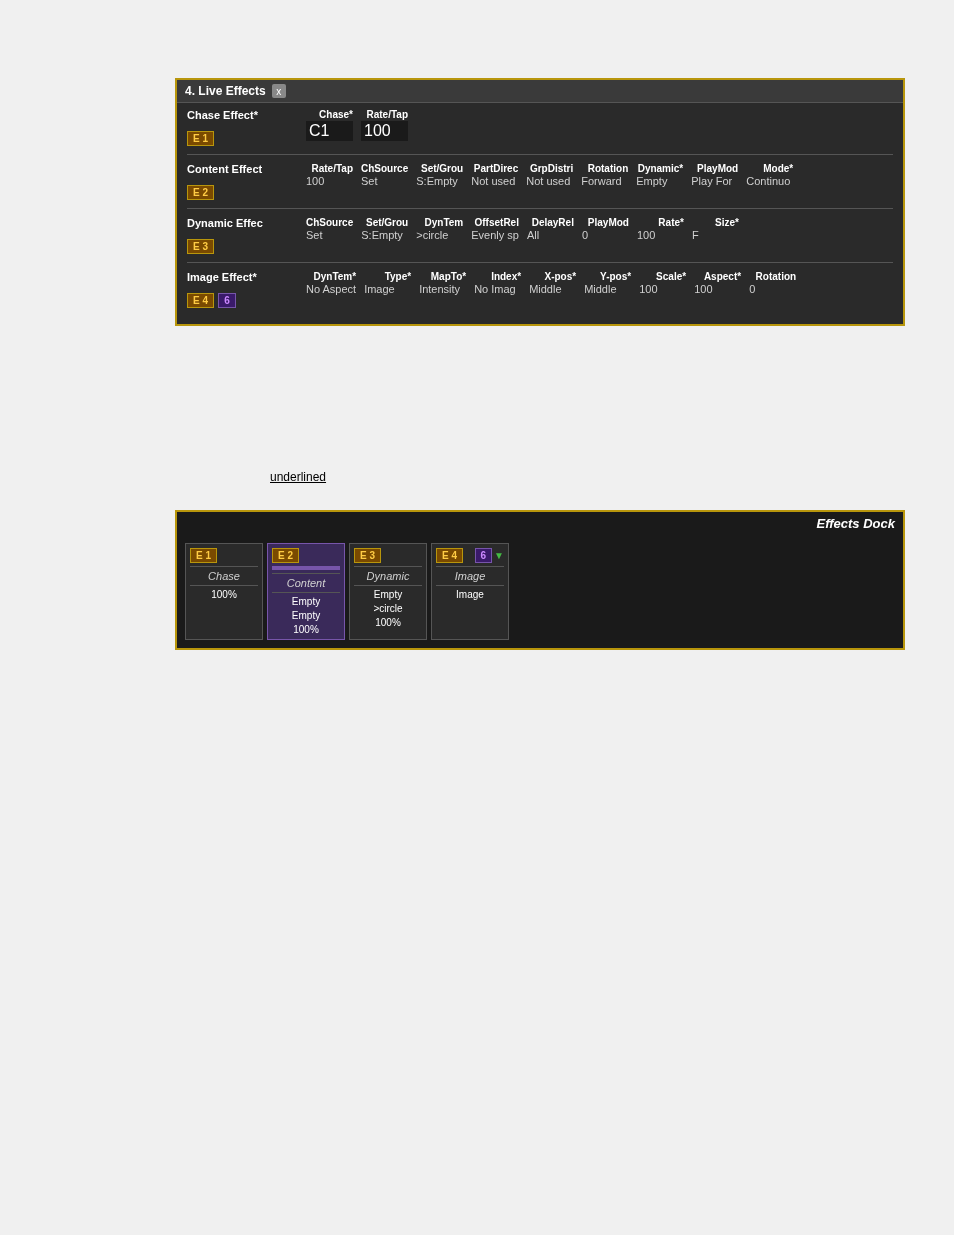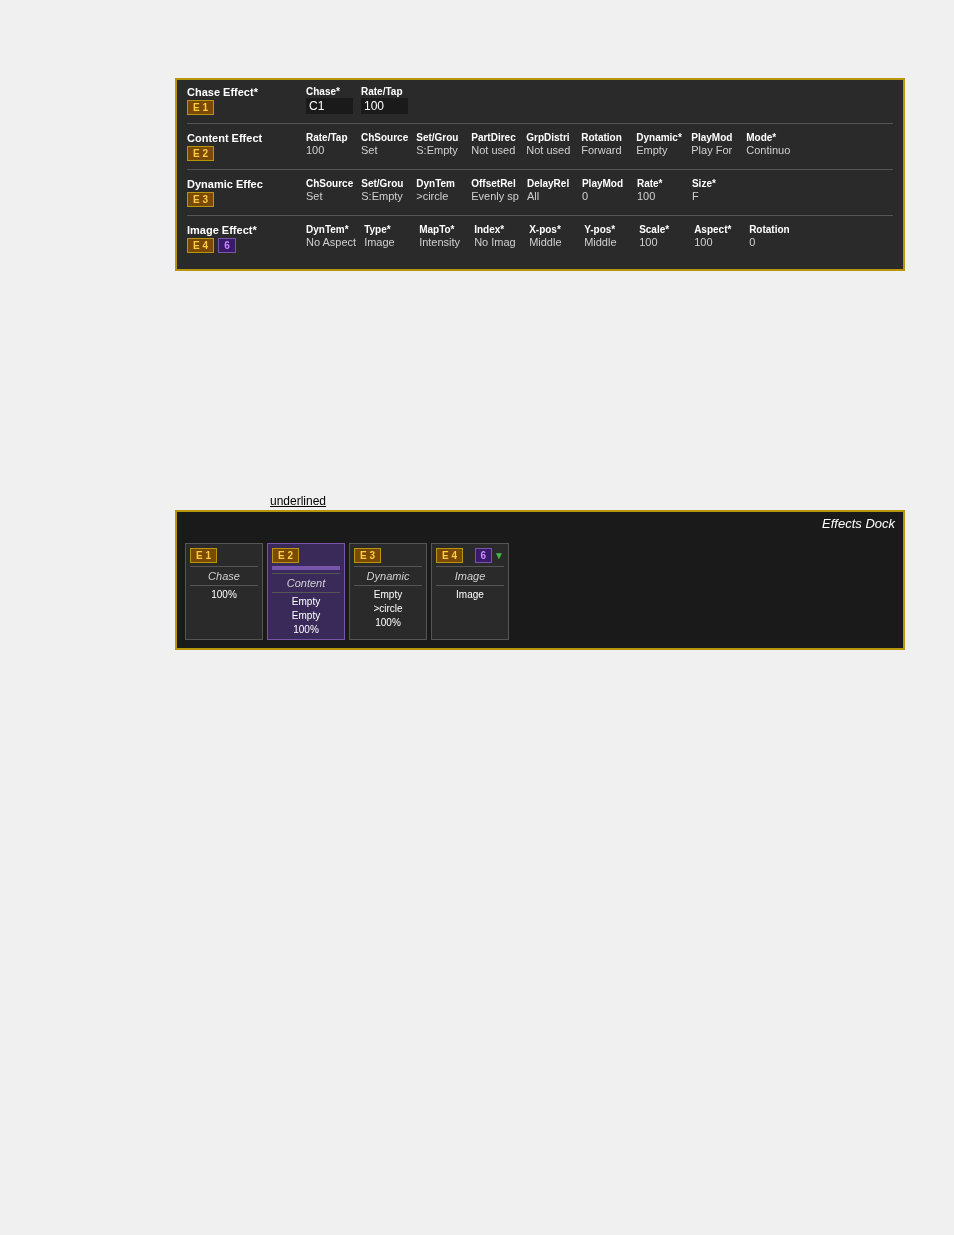--- a/index.html
+++ b/index.html
@@ -86,21 +86,21 @@
       display: flex;
       align-items: flex-start;
       gap: 0;
     }
 
     .effect-label-col {
       width: 115px;
       flex-shrink: 0;
       display: flex;
       flex-direction: column;
-      gap: 2px;
+      gap: 10px;
     }
 
     .effect-label {
       color: #ffffff;
       font-weight: bold;
       font-size: 11px;
     }
 
     .effect-badge-row {
       display: flex;
@@ -141,45 +141,46 @@
       gap: 1px;
       min-width: 55px;
       padding: 0 4px;
     }
 
     .col-header {
       color: #ffffff;
       font-size: 10px;
       font-weight: bold;
       white-space: nowrap;
+      text-align: right;
     }
 
     .col-value {
       color: #d0d0d0;
       font-size: 11px;
       white-space: nowrap;
     }
 
     .col-value-dark {
       color: #ffffff;
       background: #1a1a1a;
       padding: 1px 3px;
-      font-size: 12px;
+      font-size: 16px;
     }
 
     .separator {
       border: none;
       border-top: 1px solid #555;
       margin: 4px 0;
     }
 
     
     .underline-text {
       position: absolute;
-      top: 494px;
+      top: 470px;
       left: 270px;
       font-size: 12px;
       color: #000;
       text-decoration: underline;
       cursor: pointer;
     }
 
     
     .dock-panel {
       position: absolute;
@@ -194,21 +195,21 @@
       background: #1a1a1a;
       display: flex;
       justify-content: flex-end;
       align-items: center;
       padding: 4px 8px;
     }
 
     .dock-title {
       color: #ffffff;
       font-size: 13px;
-      font-weight: normal;
+      font-weight: bold;
       font-style: italic;
     }
 
     .dock-content {
       display: flex;
       padding: 8px;
       gap: 4px;
     }
 
     .dock-card {
@@ -280,20 +281,24 @@
     .dock-arrow {
       color: #44bb44;
       font-size: 10px;
     }
   </style>
 </head>
 <body>
 
 <div class="top-panel">
 
+  <div class="panel-titlebar">
+    <span class="panel-title">4. Live Effects</span>
+    <button class="panel-close-btn">x</button>
+  </div>
 
 
   <div class="effects-section">
 
     <div class="effect-row">
       <div class="effect-label-col">
         <span class="effect-label">Chase Effect*</span>
         <div class="effect-badge-row">
           <span class="badge-e">E 1</span>
         </div>

